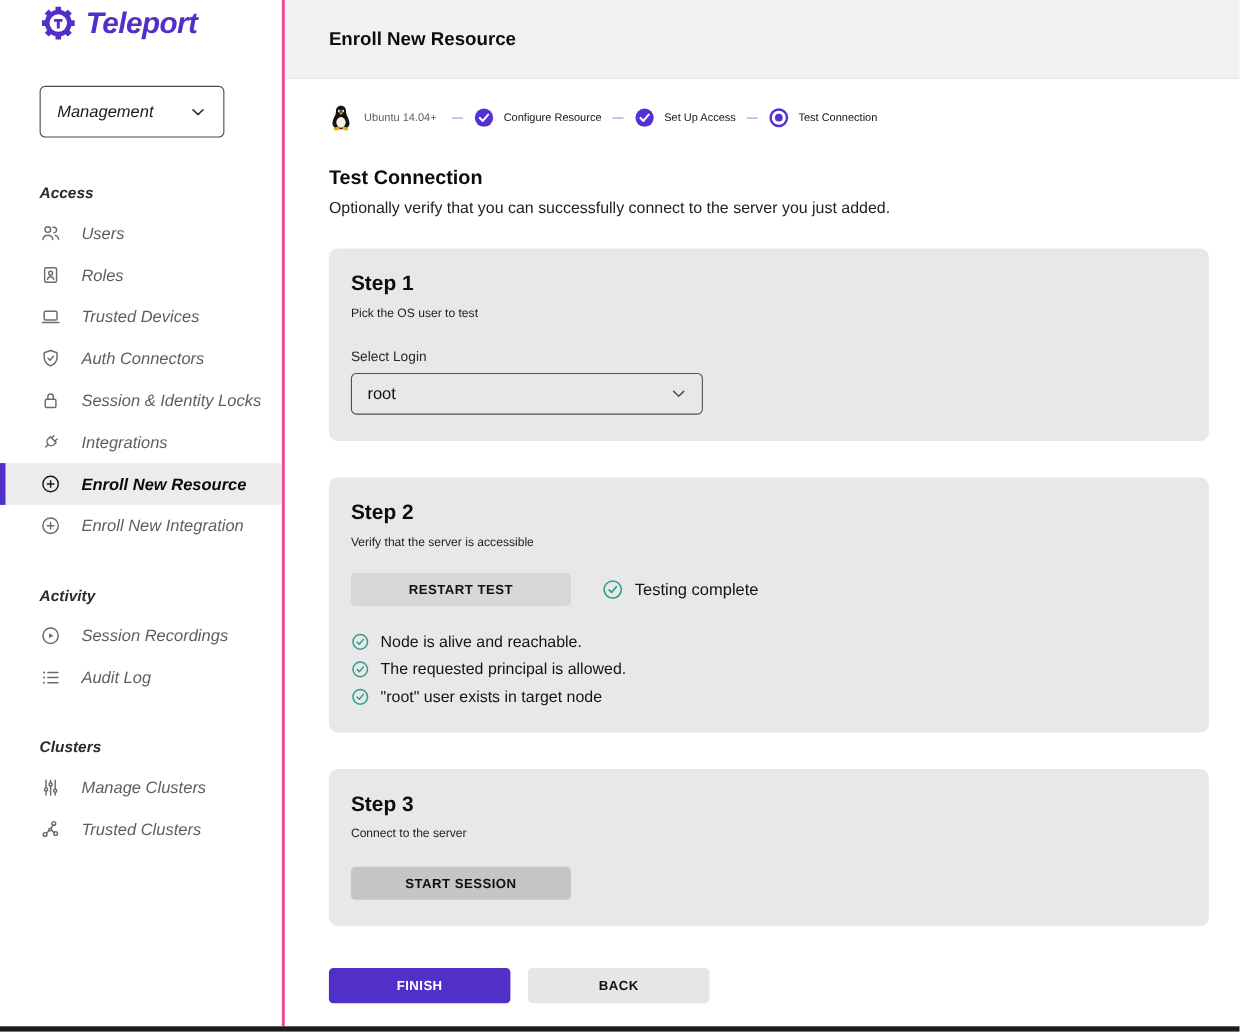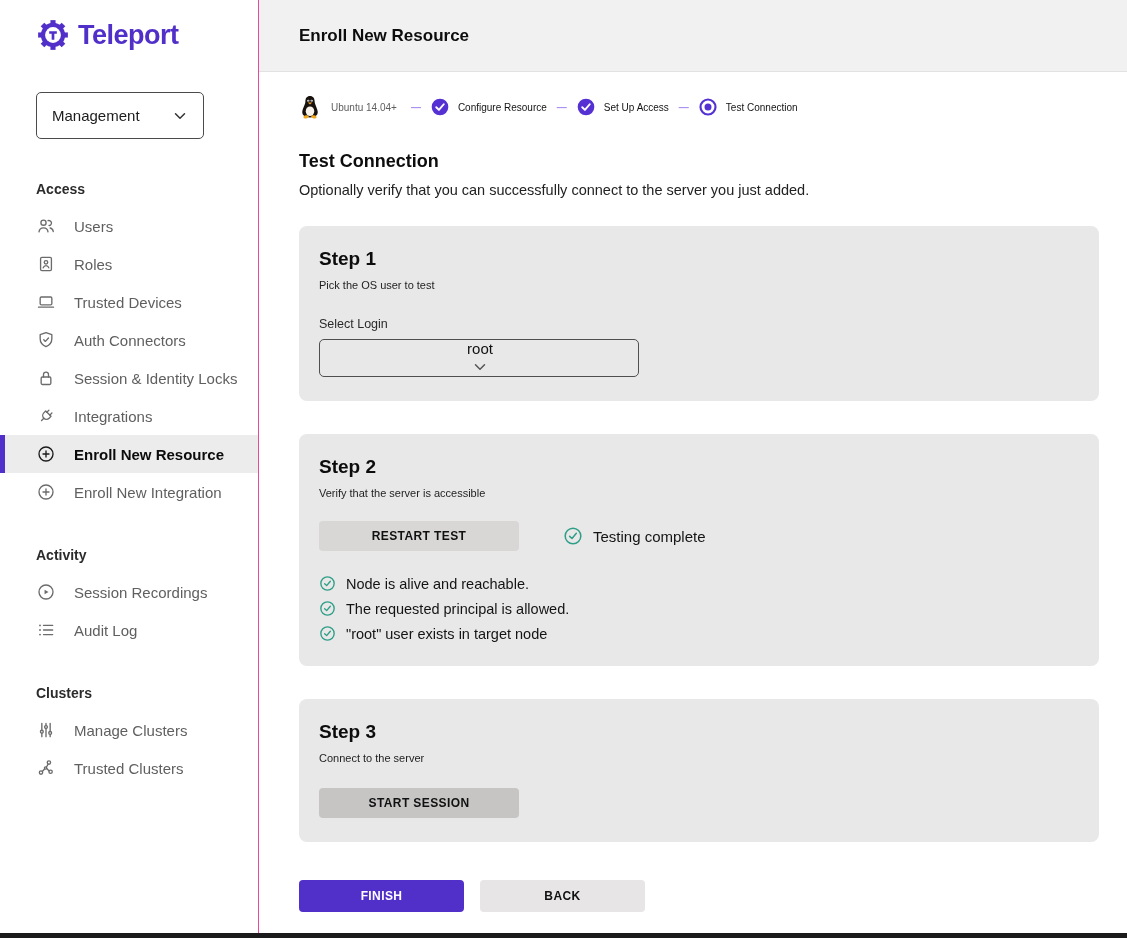--- a/index.html
+++ b/index.html
@@ -6,23 +6,24 @@
   html,body { width:1127px; height:938px; overflow:hidden; }
   body {
     font-family:"Liberation Sans","DejaVu Sans",sans-serif;
     background:#ffffff; color:#1d1d1d; position:relative;
   }
   .app { display:flex; width:1127px; height:933px; }
 
   
   .sidebar {
     width:259px; min-width:259px; height:100%;
-    background:#ffffff; border-right:1px solid #ec4899;
-    padding-top:18px; position:relative; z-index:2;
+    background:#ffffff; border-right:3px solid #ec4899;
+    padding-top:4px; position:relative; z-index:2;
     border-bottom-left-radius:8px;
+    font-style:italic;
   }
   .logo-row { display:flex; align-items:center; gap:8px; padding:0 0 0 36px; margin-bottom:40px; }
   .logo-mark { width:34px; height:34px; }
   .logo-text { font-size:27px; font-weight:bold; color:#512FC9; letter-spacing:-0.5px; }
 
   .menu-select {
     margin:0 34px 28px 36px; height:47px; width:168px;
     border:1px solid #4b4b4b; border-radius:5px;
     display:flex; align-items:center; justify-content:space-between;
     padding:0 14px 0 15px; cursor:pointer; background:#fff;
@@ -71,33 +72,33 @@
     width:800px; background:#e9e8e8; border-radius:8px;
     padding:22px 20px 24px 20px; margin-bottom:33px;
   }
   .card .step-title { font-size:19px; font-weight:bold; color:#0c0c0c; margin-bottom:9px; }
   .card .step-desc { font-size:11px; color:#1e1e1e; }
 
   .field-label { font-size:12.5px; color:#2a2a2a; margin:26px 0 8px 0; }
   .select-box {
     width:320px; height:38px; border:1px solid #4f4f4f; border-radius:5px;
     display:flex; align-items:center; justify-content:space-between;
-    padding:0 12px 0 14px; cursor:pointer; background:transparent;flex-direction:column;
+    padding:0 12px 0 14px; cursor:pointer; background:transparent;
   }
   .select-box .val { font-size:15px; color:#111; }
 
   .btn {
     border:none; border-radius:4px; font-family:inherit;
     font-size:12px; font-weight:bold; letter-spacing:0.4px;
     cursor:pointer; color:#111;
   }
   .btn-restart { width:200px; height:30px; background:#d8d7d5; }
   .btn-start { width:200px; height:30px; background:#c6c5c4; }
 
-  .test-row { display:flex; align-items:center; gap:44px; margin-top:22px; }
+  .test-row { display:flex; align-items:center; gap:28px; margin-top:22px; }
   .status-item { display:flex; align-items:center; gap:10px; font-size:15px; color:#141414; }
   .status-item svg { width:20px; height:20px; }
 
   .check-list { margin-top:24px; display:flex; flex-direction:column; gap:8px; }
   .check-item { display:flex; align-items:center; gap:10px; font-size:14.5px; color:#141414; }
   .check-item svg { width:17px; height:17px; flex:0 0 17px; }
 
   .footer-row { display:flex; gap:16px; margin-top:6px; }
   .btn-finish { width:165px; height:32px; background:#512FC9; color:#fff; }
   .btn-back { width:165px; height:32px; background:#e7e5e5; }

